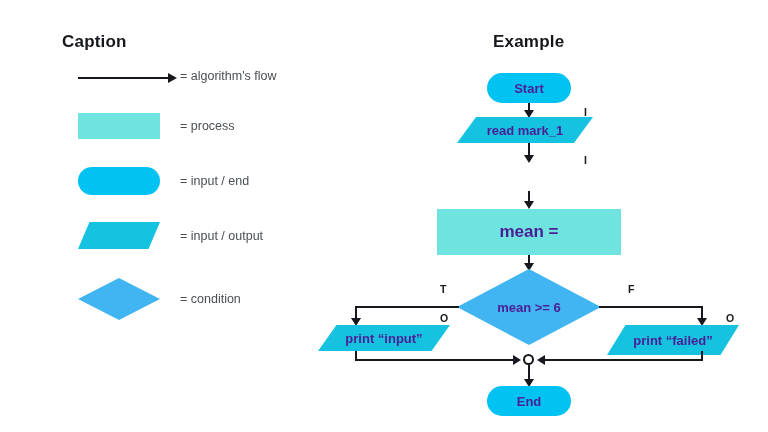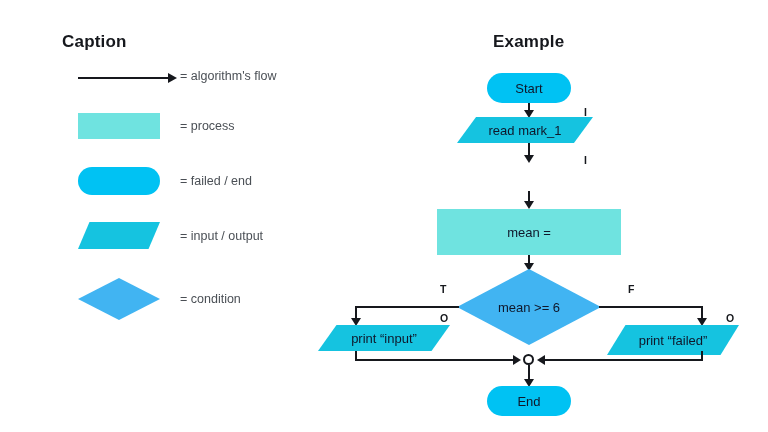--- a/index.html
+++ b/index.html
@@ -41,32 +41,32 @@
   }
   #legend-arrow-head{
     position:absolute;width:0;height:0;
     border-top:5px solid transparent;border-bottom:5px solid transparent;
     border-left:9px solid #16181d;
   }
 
   
   .node{
     position:absolute;display:flex;align-items:center;justify-content:center;
-    font-size:13px;color:#0f172a;white-space:nowrap;text-align:center;
+    font-size:13px;color:#4c1d95;white-space:nowrap;text-align:center;font-weight:bold;
   }
   .n-pill{background:#00c2f3;border-radius:999px;}
   .n-proc{background:#6fe3e0;}
   .n-par{background:#15c3e0;}
   .n-diam{background:#41b4f2;}
 
   .frac{display:inline-flex;flex-direction:column;align-items:center;
         line-height:1.05;vertical-align:middle;margin:0 1px;}
   .frac-num{border-bottom:1.6px solid #16181d;padding:0 2px 1px 2px;}
   .frac-den{padding-top:1px;}
-  .proc-inner{display:flex;align-items:flex-start;justify-content:center;gap:4px;font-size:13px;}
+  .proc-inner{display:flex;align-items:flex-start;justify-content:center;gap:4px;font-size:17px;}
 
   
   .ln{position:absolute;background:#16181d;}
   .lv{width:2px;}
   .lh{height:2px;}
   .ah-down{
     position:absolute;width:0;height:0;
     border-left:5px solid transparent;border-right:5px solid transparent;
     border-top:8px solid #16181d;
   }
@@ -99,21 +99,21 @@
   <div class="title" id="caption-title">Caption</div>
 
   <div class="ln lh" id="legend-arrow-line" style="left:78px;top:77px;width:92px;"></div>
   <div id="legend-arrow-head" style="left:168px;top:73px;"></div>
   <div class="legend-label" style="left:180px;top:69px;">= algorithm's flow</div>
 
   <div class="sw sw-rect" style="left:78px;top:113px;width:82px;height:26px;"></div>
   <div class="legend-label" style="left:180px;top:119px;">= process</div>
 
   <div class="sw sw-pill" style="left:78px;top:167px;width:82px;height:28px;"></div>
-  <div class="legend-label" style="left:180px;top:174px;">= failed / end</div>
+  <div class="legend-label" style="left:180px;top:174px;">= input / end</div>
 
   <div class="sw sw-par par-shape" style="left:78px;top:222px;width:82px;height:27px;"></div>
   <div class="legend-label" style="left:180px;top:229px;">= input / output</div>
 
   <div class="sw sw-diam diam-shape" style="left:78px;top:278px;width:82px;height:42px;"></div>
   <div class="legend-label" style="left:180px;top:292px;">= condition</div>
 
   <div class="title" id="example-title">Example</div>
 
   <div class="node n-pill" style="left:487px;top:73px;width:84px;height:30px;">

